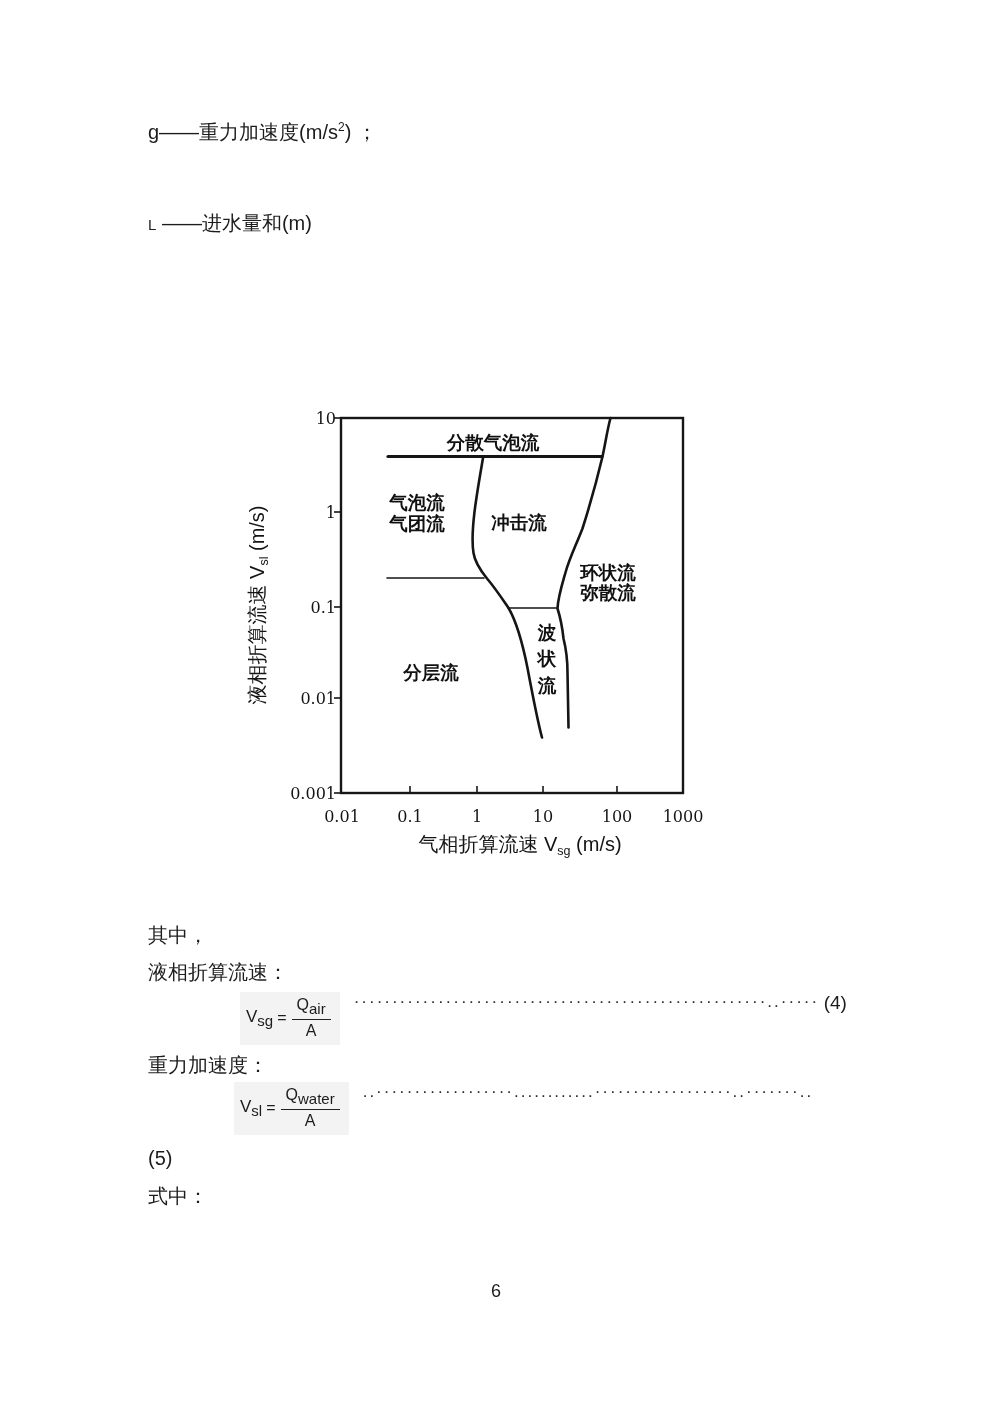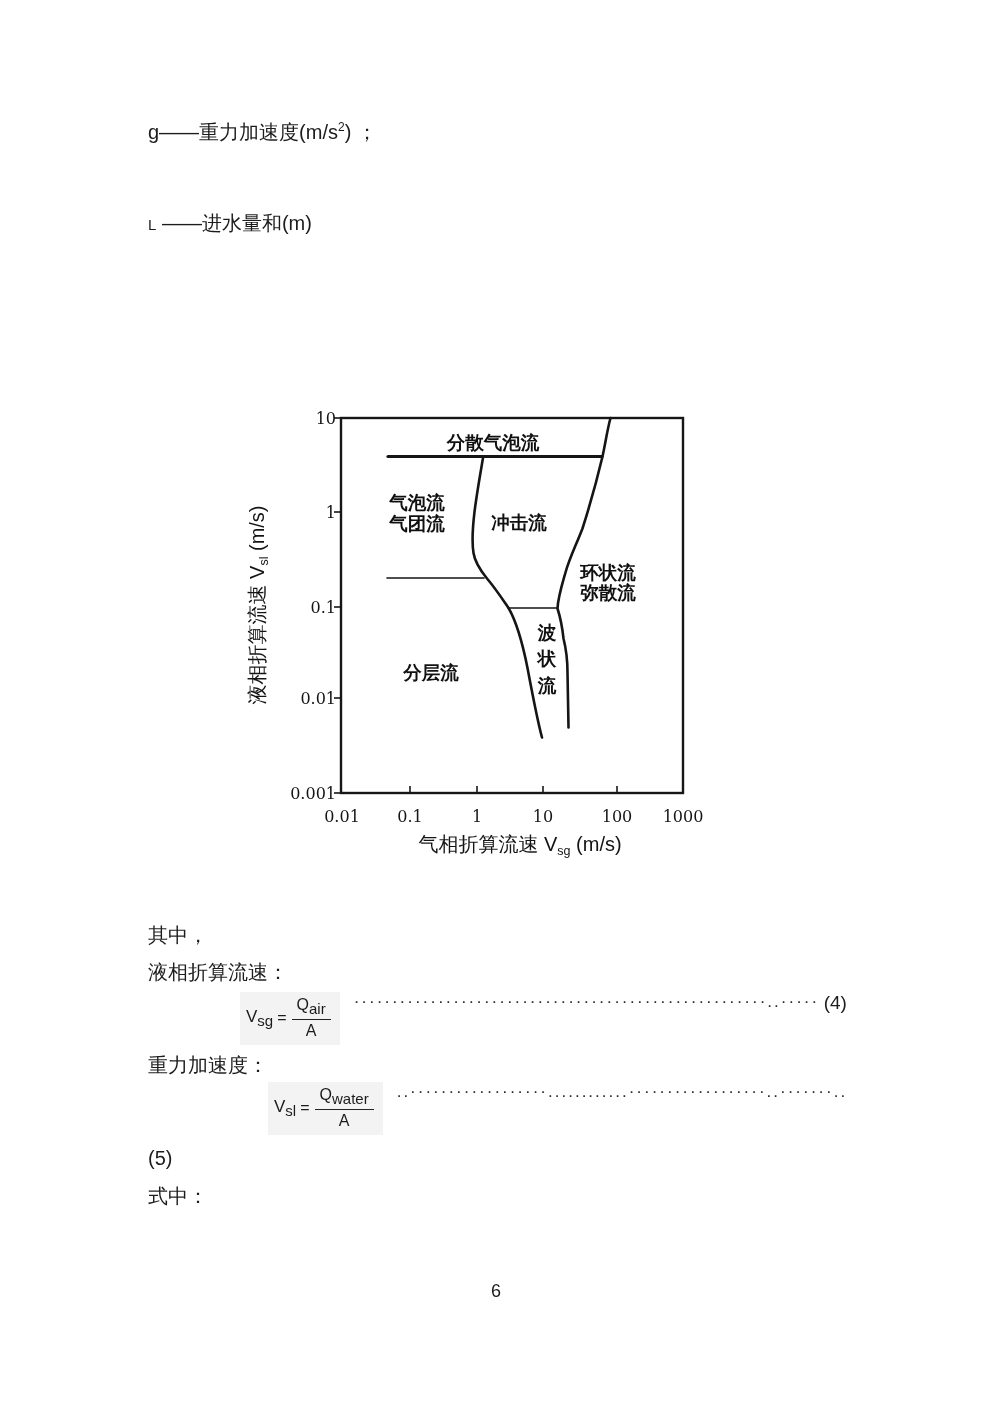--- a/index.html
+++ b/index.html
@@ -109,21 +109,21 @@
         <span class="num"><span>Q</span><sub class="f-sub">air</sub></span>
         <span class="den">A</span>
       </span>
     </span>
     <span class="dots" style="width:462px">······················································..·······.....·······...</span>
     <span class="f-no">(4)</span>
   </div>
 
   <div class="line" style="top:1053px">重力加速度：</div>
 
-  <div class="formula" style="top:1082px;left:268px;width:612px">
+  <div class="formula" style="top:1082px;left:234px;width:612px">
     <span class="f-cluster">
       <span class="f-v"><span>V</span><sub class="f-sub">sl</sub></span>
       <span class="f-eq">=</span>
       <span class="frac">
         <span class="num"><span>Q</span><sub class="f-sub">water</sub></span>
         <span class="den">A</span>
       </span>
     </span>
     <span class="dots" style="width:448px">..··················............··················..·······.....·······...</span>
   </div>

